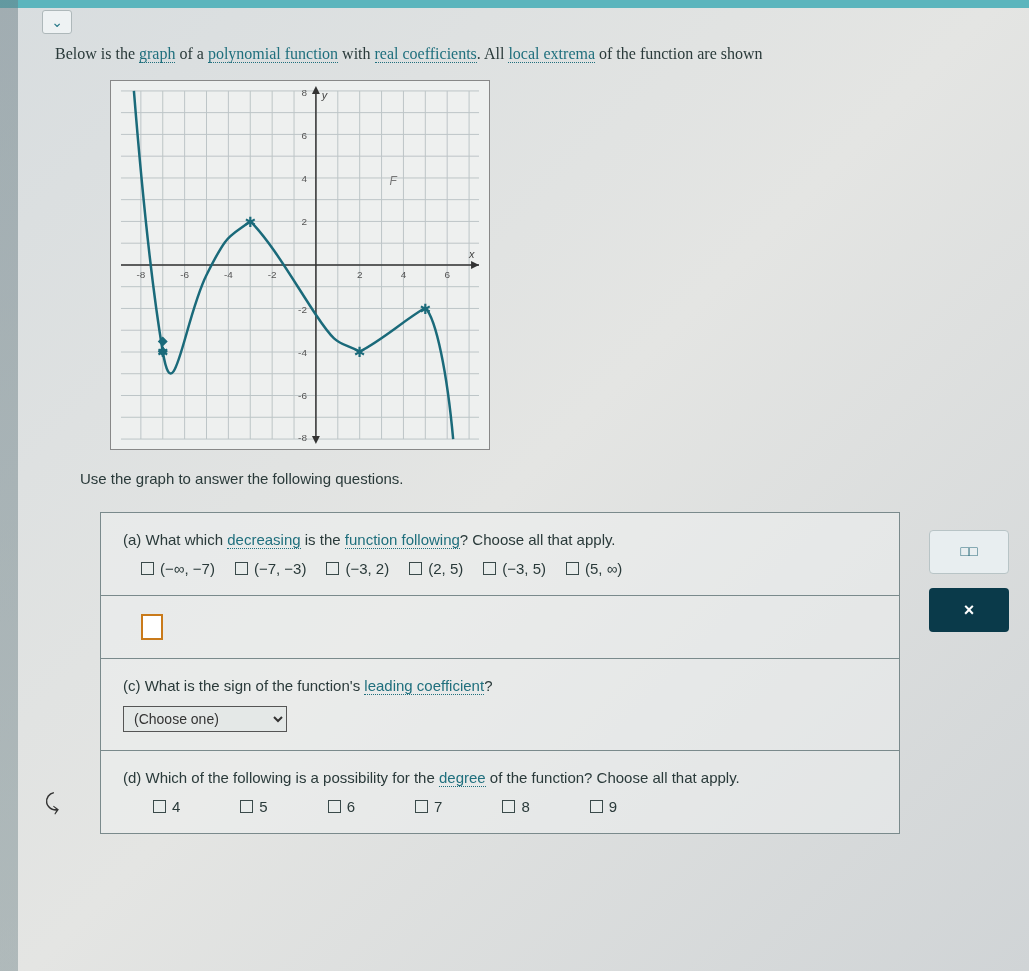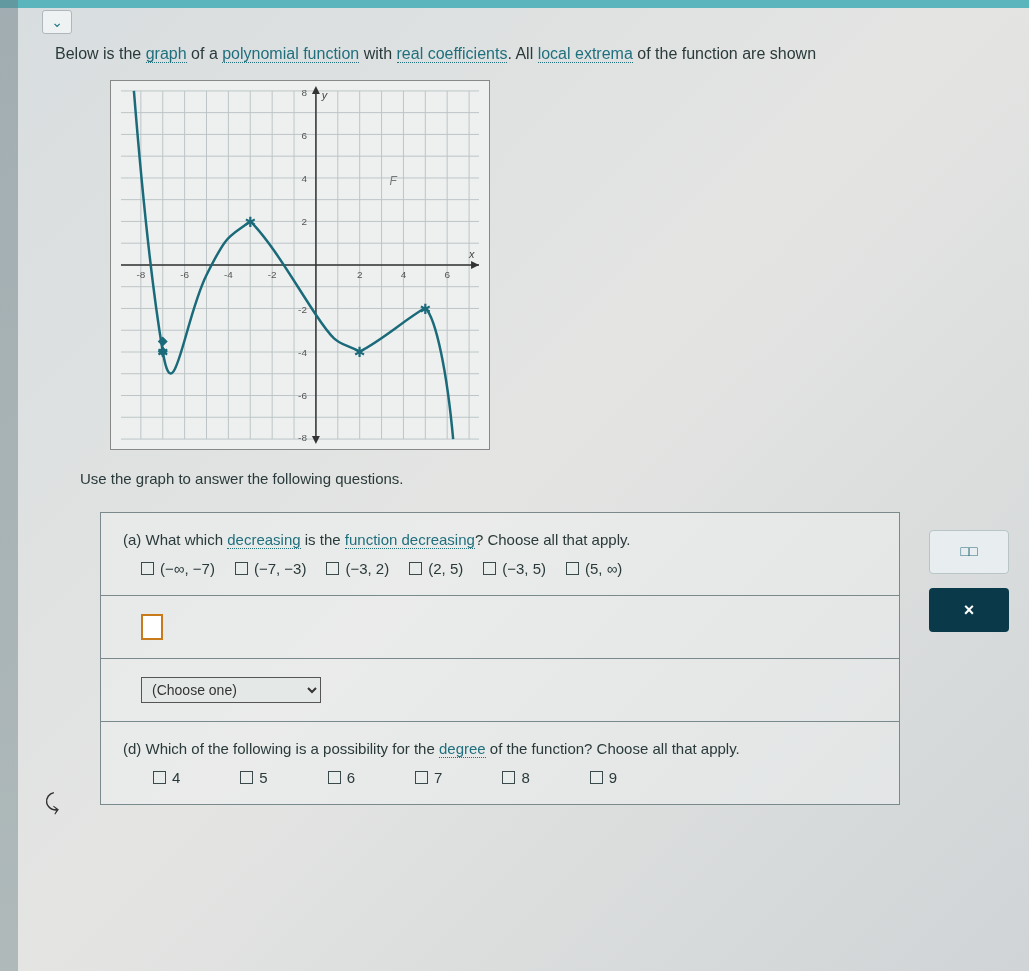--- a/index.html
+++ b/index.html
@@ -43,20 +43,21 @@
   color: #2a7a8a;
 }
 .intro {
   position: absolute;
   top: 45px;
   left: 55px;
   right: 0;
   font-size: 16px;
   color: #2a3a3a;
   white-space: nowrap;
+  font-family: Liberation Serif, serif;
 }
 .term { color: #1f6f7d; border-bottom: 1px dotted #1f6f7d; }
 .graph-box {
   position: absolute;
   top: 80px;
   left: 110px;
   width: 380px;
   height: 370px;
   background: #eef0ef;
   border: 1px solid #888;
@@ -92,27 +93,26 @@
   cursor: pointer;
   background:#e8eceb;
 }
 .txtin {
   width: 22px; height: 26px;
   border: 2px solid #c97a1a;
   background: #fff;
   margin-left: 18px;
 }
 .sel {
-  margin-left: 18px;
   border: 1px solid #555;
   background: #e4e8e7;
   padding: 3px 6px;
   font-size: 14px;
   color: #333;
-  width:180px;
+  width:164px;
 }
 .tool-panel {
   position: absolute;
   top: 530px;
   right: 5px;
   width: 95px;
 }
 .tool-btn {
   width: 80px;
   height: 44px;
@@ -232,21 +232,21 @@
   <text x="280" y="105" font-size="12" fill="#777" font-style="italic">F</text>
 </svg>
 </div>
 
 <div class="use-graph">Use the graph to answer the following questions.</div>
 
 <div class="qtable">
 
   <div class="qrow">
     <div class="qtext">
-      <span>(a) What which </span><span class="term">decreasing</span><span> is the </span><span class="term">function decreasing</span><span>? Choose all that apply.</span>
+      <span>(a) What which </span><span class="term">decreasing</span><span> is the </span><span class="term">function following</span><span>? Choose all that apply.</span>
     </div>
     <div class="choices">
       <label class="choice">
           <span class="cbox"></span>
           <span>(−∞, −7)</span>
         </label>
       <label class="choice">
           <span class="cbox"></span>
           <span>(−7, −3)</span>
         </label>
@@ -267,20 +267,23 @@
           <span>(5, ∞)</span>
         </label>
     </div>
   </div>
 
   <div class="qrow">
     <input class="txtin" style="">
   </div>
 
   <div class="qrow">
+    <div class="qtext">
+      <span>(c) What is the sign of the function's </span><span class="term">leading coefficient</span><span>?</span>
+    </div>
     <select class="sel">
       <option>(Choose one)</option>
     </select>
   </div>
 
   <div class="qrow">
     <div class="qtext">
       <span>(d) Which of the following is a possibility for the </span><span class="term">degree</span><span> of the function? Choose all that apply.</span>
     </div>
     <div class="d-choices">

